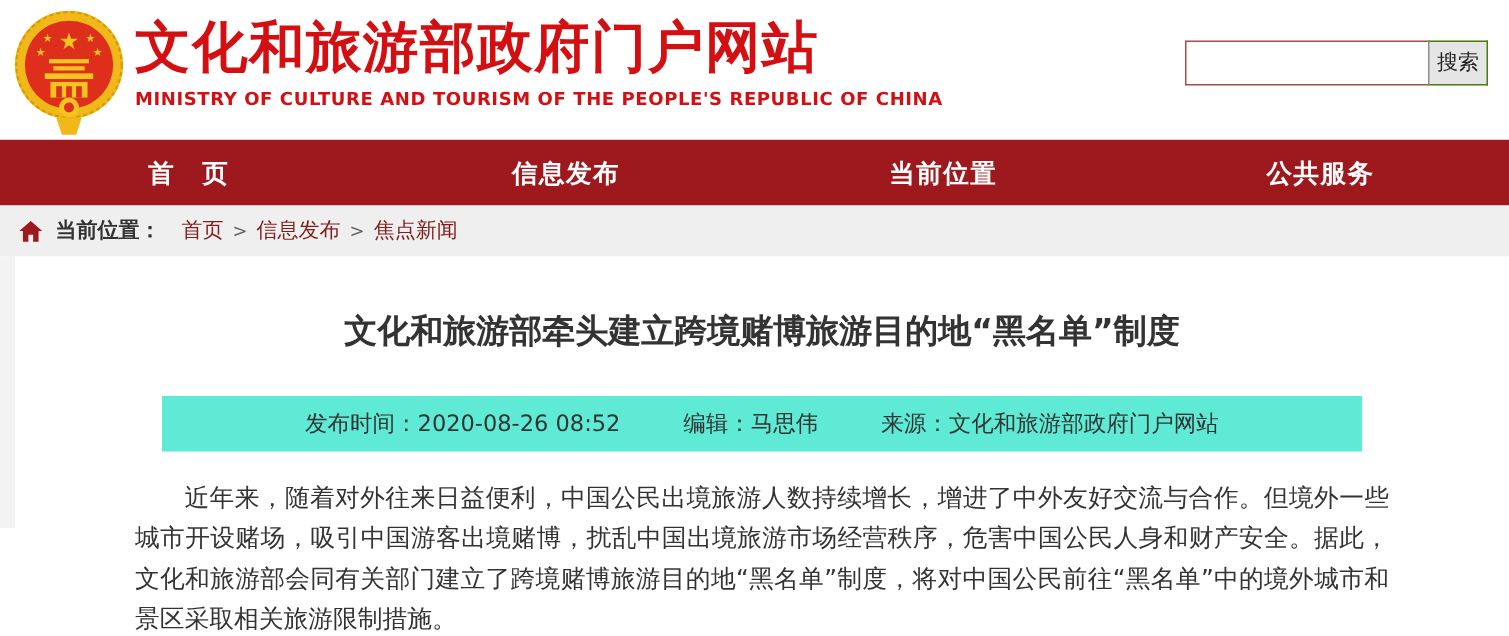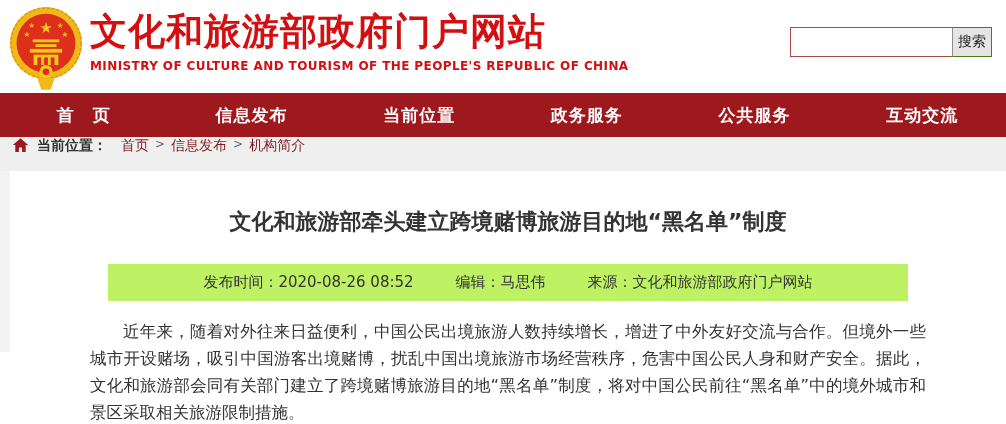--- a/index.html
+++ b/index.html
@@ -15,31 +15,31 @@
   .site-title-en { margin-top: 3px; font-size: 12px; font-weight: bold; color: #d30f12; letter-spacing: 0.4px; white-space: nowrap; }
   .search-box { position: absolute; top: 27px; right: 14px; display: flex; }
   .search-input { width: 163px; height: 30px; border: 1px solid #a94b4b; background: #fff; outline: none; padding: 0 6px; font-size: 14px; color:#333; }
   .search-button { width: 40px; height: 30px; border: 1px solid #4d7c0f; border-left: 1px solid #8f8f8f; background: #e5e5e5; font-size: 14px; color: #222; cursor: pointer; margin-left:-1px; font-family: inherit; }
 
   
   .main-nav { display: flex; height: 44px; background: #9e191e; align-items: stretch; }
   .nav-item { flex: 1 1 0; display: flex; align-items: center; justify-content: center; color: #ffffff; font-size: 17px; font-weight: bold; text-decoration: none; letter-spacing: 1px; white-space: nowrap; }
 
   
-  .breadcrumb-bar { display: flex; align-items: flex-start; height: 34px; background: #efefef; padding-left: 12px; font-size: 14px; color: #333; }
+  .breadcrumb-bar { display: flex; align-items: center; height: 34px; background: #efefef; padding-left: 12px; font-size: 14px; color: #333; }
   .home-icon { display: inline-flex; margin-right: 8px; }
   .bc-label { font-weight: bold; color: #333; margin-right: 8px; }
   .bc-link { color: #7f1d1d; text-decoration: none; margin: 0 6px; }
   .bc-sep { color: #666; font-size: 12px; }
 
   
   .content-wrap { background: #f3f3f3; height: 181px; }
   .content { margin-left: 10px; height: 100%; background: #ffffff; padding-top: 36px; }
   .article-title { text-align: center; font-size: 22px; font-weight: bold; color: #333; line-height: 30px; }
-  .meta-bar { width: 800px; margin: 27px auto 0 auto; height: 37px; background: #bef264; display: flex; align-items: center; justify-content: center; gap: 42px; font-size: 15px; color: #333; }
+  .meta-bar { width: 800px; margin: 27px auto 0 auto; height: 37px; background: #5eead4; display: flex; align-items: center; justify-content: center; gap: 42px; font-size: 15px; color: #333; }
   .meta-seg { white-space: nowrap; }
   .article-body { width: 836px; margin: 17px auto 0 auto; font-size: 16.5px; color: #333; line-height: 27px; text-indent: 2em; text-align: justify; }
 </style>
 </head>
 <body>
 
 <div class="page">
 
   <header class="site-header">
     <div class="emblem">
@@ -71,37 +71,35 @@
     <div class="search-box">
       <input class="search-input" type="text" value="" style="">
       <button class="search-button">搜索</button>
     </div>
   </header>
 
   <nav class="main-nav">
     <a href="#" class="nav-item">首　页</a>
     <a href="#" class="nav-item">信息发布</a>
     <a href="#" class="nav-item">当前位置</a>
-    <a href="#" class="nav-item">政务服务</a>
     <a href="#" class="nav-item">公共服务</a>
-    <a href="#" class="nav-item">互动交流</a>
   </nav>
 
   <div class="breadcrumb-bar">
     <span class="home-icon">
       <svg viewBox="0 0 16 16" width="17" height="17" xmlns="http://www.w3.org/2000/svg">
         <path d="M8 1.2 L15.2 7.6 L12.9 7.6 L12.9 14.2 L9.5 14.2 L9.5 9.9 L6.5 9.9 L6.5 14.2 L3.1 14.2 L3.1 7.6 L0.8 7.6 Z" fill="#9e191e"></path>
       </svg>
     </span>
     <span class="bc-label">当前位置：</span>
     <a href="#" class="bc-link">首页</a>
     <span class="bc-sep">&gt;</span>
     <a href="#" class="bc-link">信息发布</a>
     <span class="bc-sep">&gt;</span>
-    <a href="#" class="bc-link">机构简介</a>
+    <a href="#" class="bc-link">焦点新闻</a>
   </div>
 
   <div class="content-wrap">
     <main class="content">
       <h1 class="article-title">文化和旅游部牵头建立跨境赌博旅游目的地“黑名单”制度</h1>
       <div class="meta-bar">
         <span class="meta-seg"><span>发布时间：</span><span>2020-08-26 08:52</span></span>
         <span class="meta-seg"><span>编辑：</span><span>马思伟</span></span>
         <span class="meta-seg"><span>来源：</span><span>文化和旅游部政府门户网站</span></span>
       </div>

